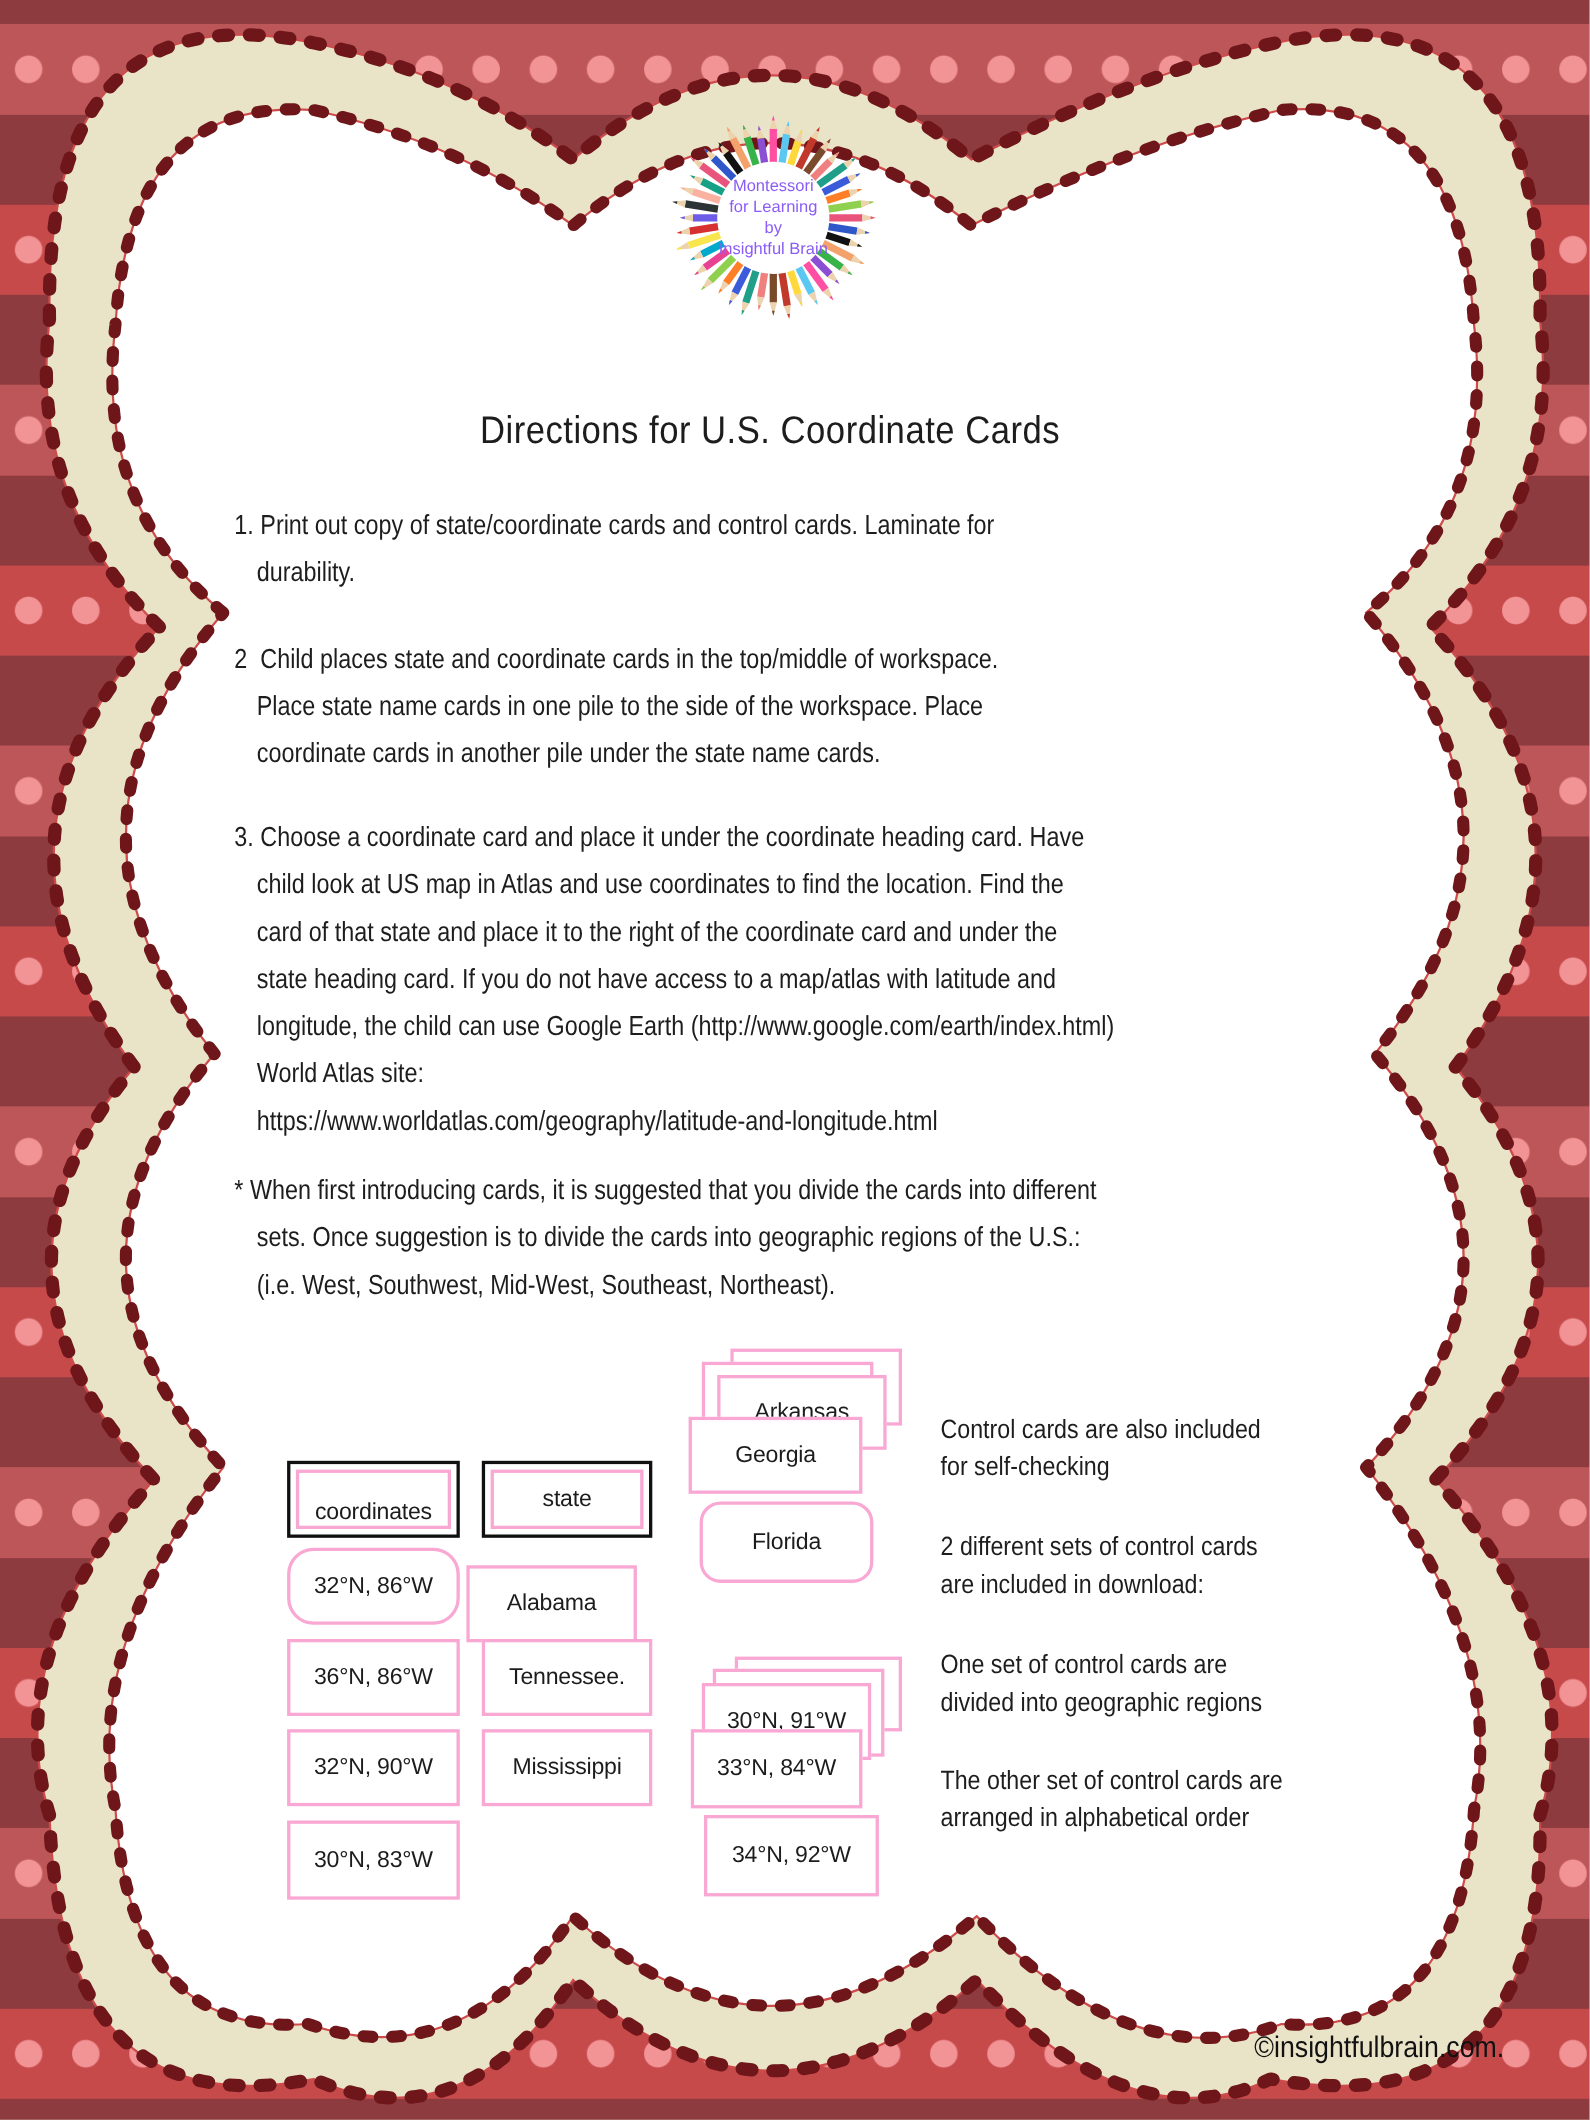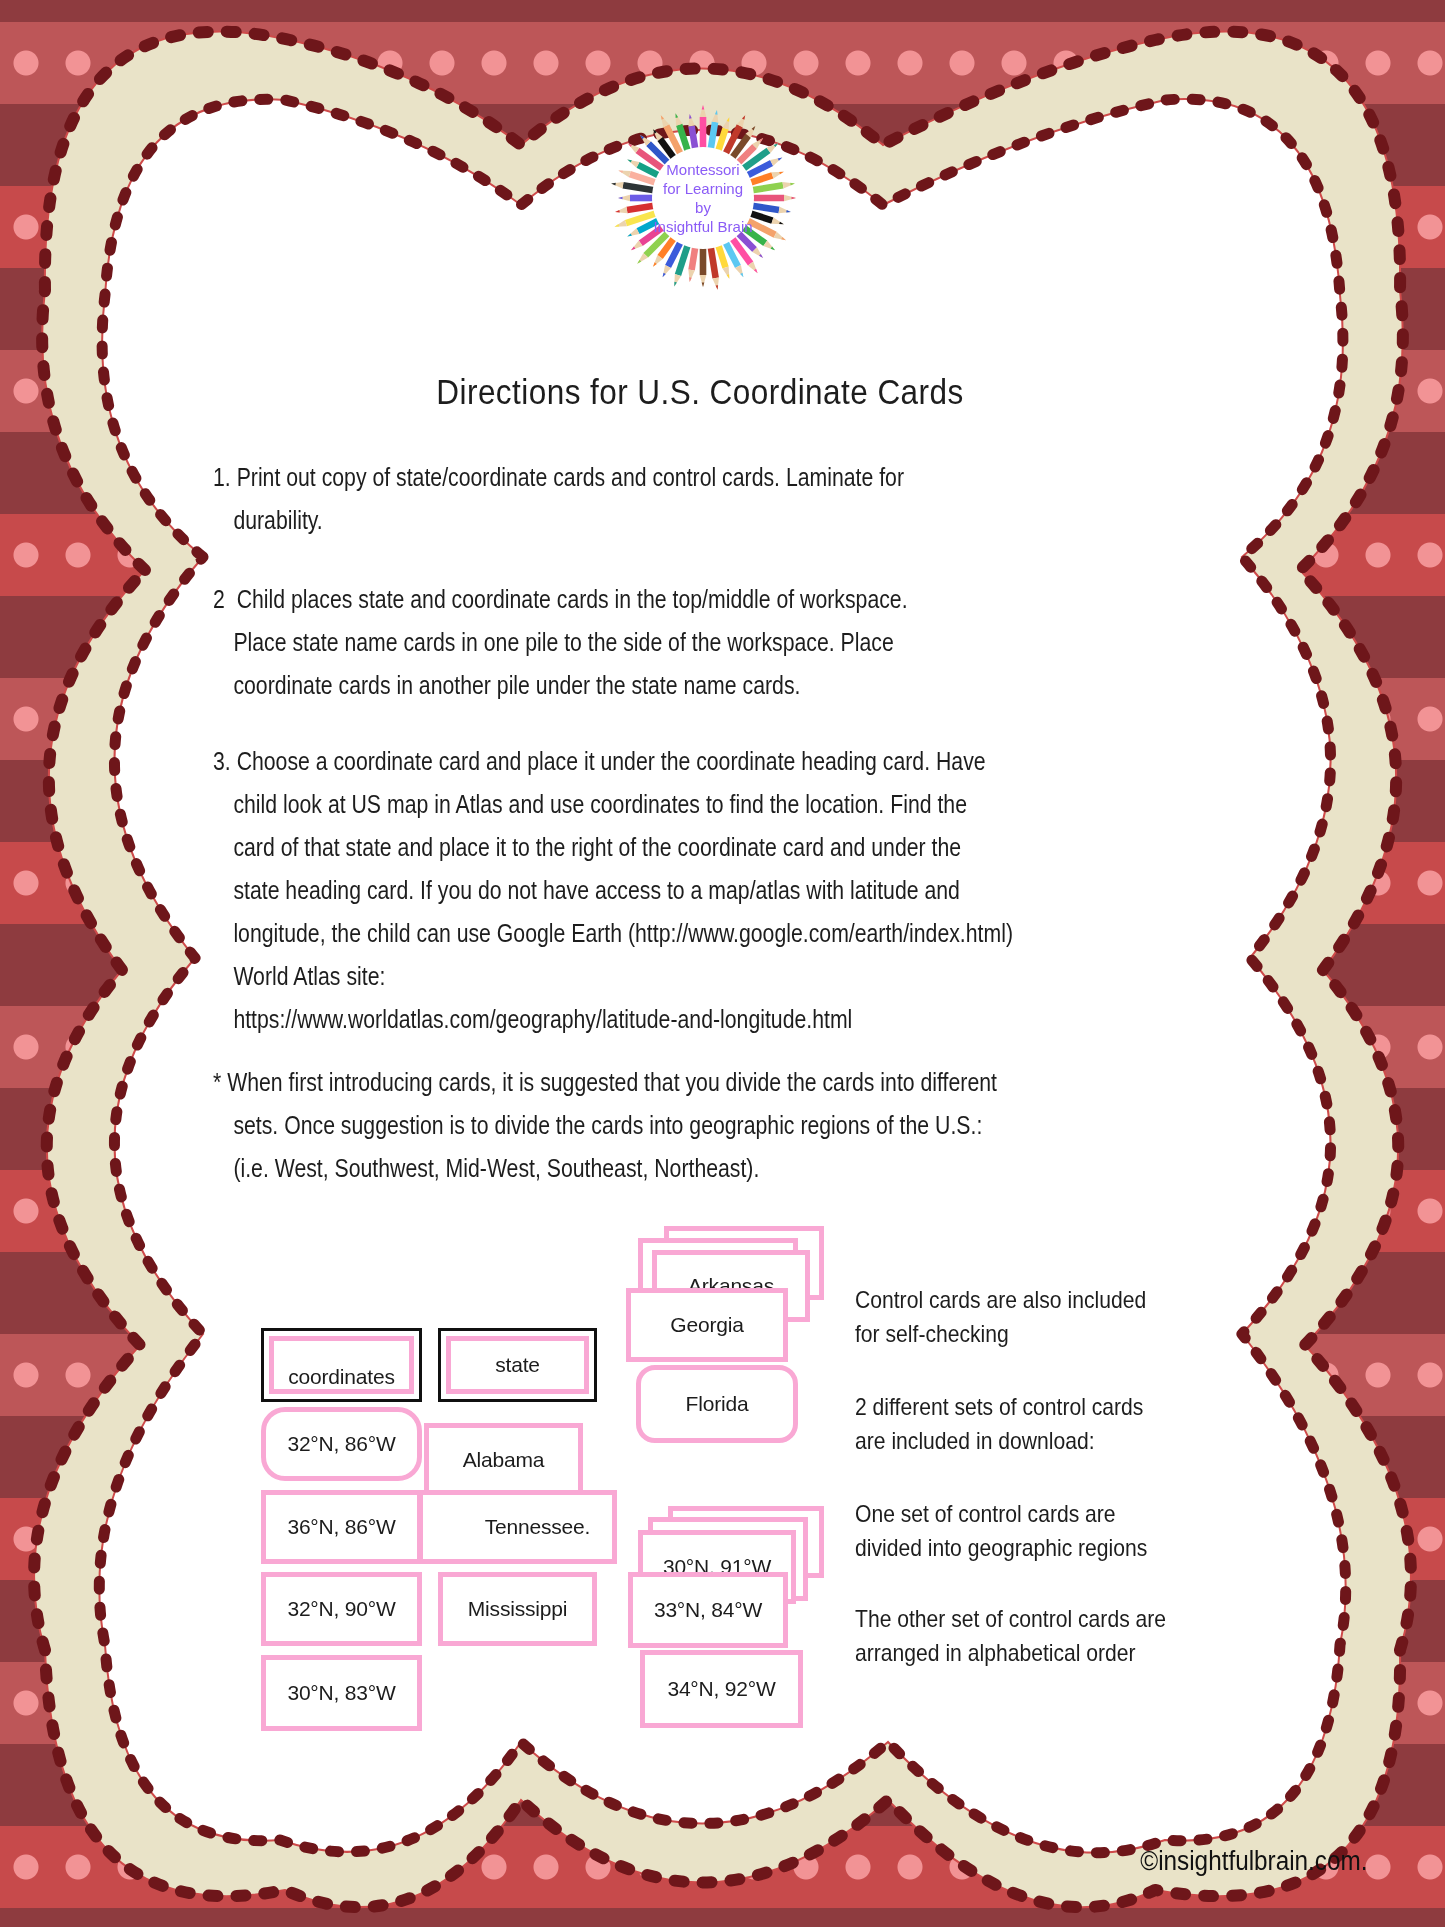--- a/index.html
+++ b/index.html
@@ -17,21 +17,21 @@
   #frame{position:absolute;inset:0;}
   .hand{color:#1d1d1d;font-weight:400;}
   .line{white-space:pre;}
   .para{position:absolute;left:213px;font-size:25px;line-height:43px;
         transform:scaleX(.85);transform-origin:left top;}
   .para .cont{padding-left:24px;}
   #title{position:absolute;left:250px;top:372px;width:900px;text-align:center;
          font-size:35px;letter-spacing:.5px;transform:scaleX(.9);transform-origin:center top;}
   .note{position:absolute;left:855px;font-size:24px;line-height:34px;
         transform:scaleX(.88);transform-origin:left top;}
-  .card{position:absolute;background:#fff;border:5px solid #f9a8d4;
+  .card{position:absolute;background:#fff;border:3px solid #f9a8d4;
         display:flex;align-items:center;justify-content:center;
         font-size:21px;color:#1c1c1c;letter-spacing:-.2px;}
   .card.heading{box-shadow:0 0 0 5px #fff,0 0 0 8px #101010;}
   .card.plain{}
   #logo{position:absolute;left:603px;top:98px;width:200px;height:200px;}
   #logo-text{position:absolute;left:603px;top:98px;width:200px;height:200px;
      display:flex;flex-direction:column;align-items:center;justify-content:center;
      text-align:center;font-size:15px;line-height:19px;color:#8b5cf6;}
   #watermark{position:absolute;right:77px;top:1846px;font-size:27px;color:#111;
      white-space:pre;transform:scaleX(.9);transform-origin:right top;z-index:9;}
@@ -331,21 +331,21 @@
   <div class="card" style="left:261px;top:1572px;width:151px;height:64px;">
     <span>32°N, 90°W</span>
   </div>
   <div class="card" style="left:261px;top:1655px;width:151px;height:66px;">
     <span>30°N, 83°W</span>
   </div>
 
   <div class="card" style="left:424px;top:1407px;width:149px;height:64px;margin-top:16px;">
     <span>Alabama</span>
   </div>
-  <div class="card" style="left:418px;top:1490px;width:149px;height:64px;padding-left:40px;">
+  <div class="card" style="left:438px;top:1490px;width:149px;height:64px;">
     <span>Tennessee.</span>
   </div>
   <div class="card" style="left:438px;top:1572px;width:149px;height:64px;justify-content:center;">
     <span>Mississippi</span>
   </div>
 
   <div class="card plain" style="left:668px;top:1506px;width:146px;height:62px;z-index:1;"></div>
   <div class="card plain" style="left:648px;top:1517px;width:150px;height:74px;z-index:2;"></div>
   <div class="card" style="left:638px;top:1530px;width:148px;height:64px;z-index:3;">
     <span>30°N, 91°W</span>

